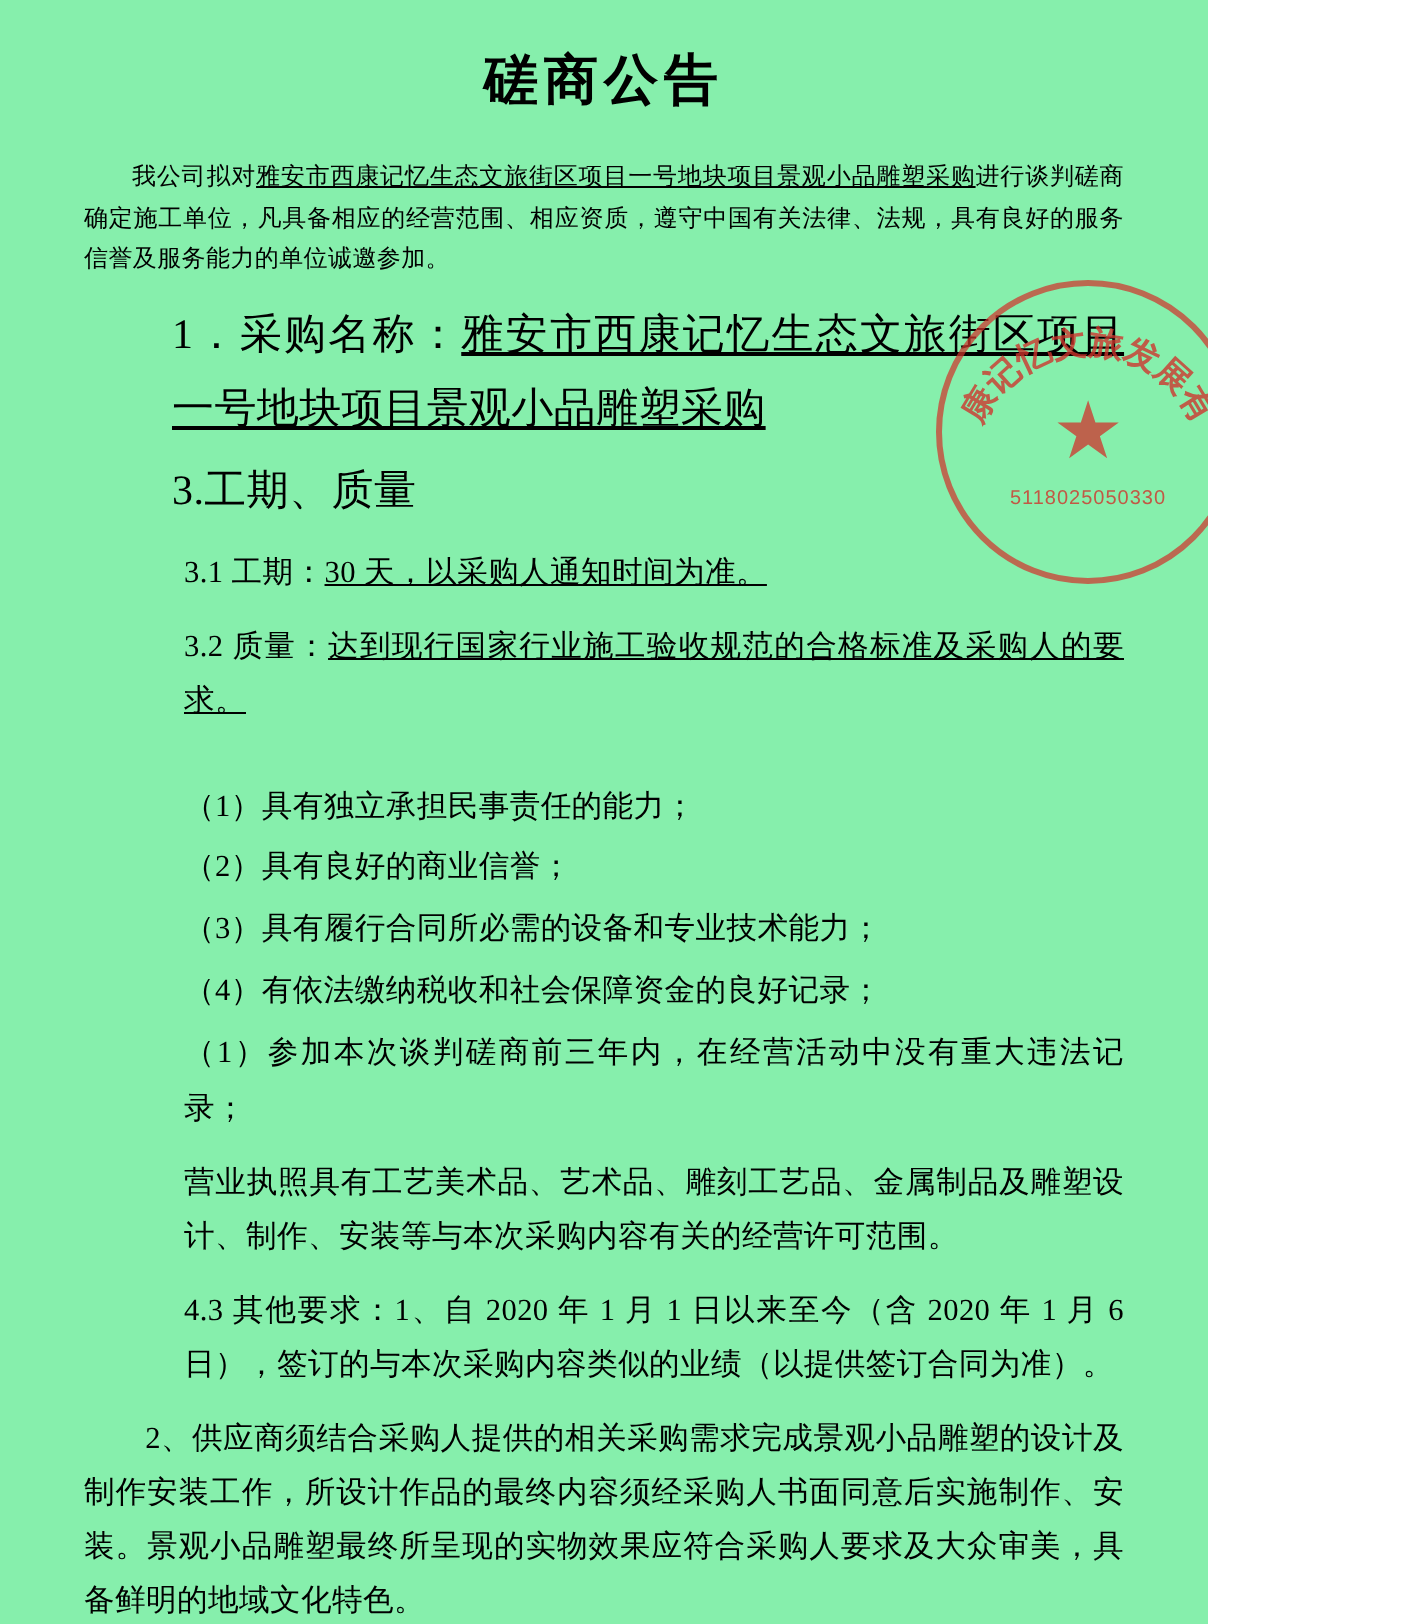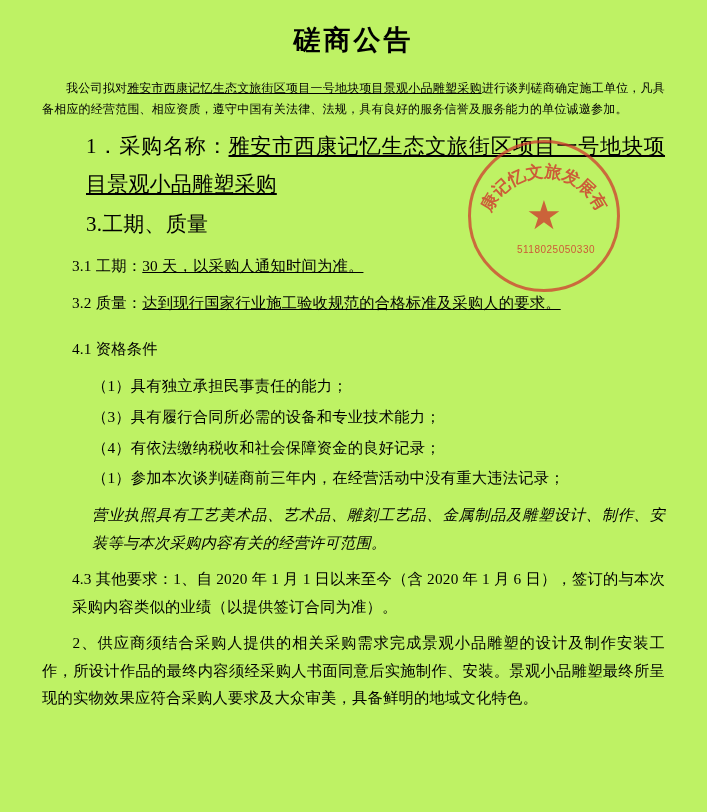--- a/index.html
+++ b/index.html
@@ -6,24 +6,24 @@
     margin: 0;
     padding: 0;
     background: #ffffff;
   }
   body {
     font-family: "Liberation Serif", "DejaVu Serif", serif;
     color: #000000;
   }
   .page {
     position: relative;
-    width: 707px;
+    width: 604px;
     height: 812px;
     overflow: hidden;
-    background: #bef264;
+    background: #86efac;
     box-sizing: border-box;
     padding: 0 42px;
   }
   .doc-title {
     text-align: center;
     font-size: 27px;
     font-weight: bold;
     letter-spacing: 3px;
     margin: 22px 0 20px 0;
     font-family: "Liberation Serif", "DejaVu Serif", serif;
@@ -36,34 +36,33 @@
     letter-spacing: 0.2px;
   }
   .indent2 { text-indent: 2em; }
   .u { text-decoration: underline; }
   .lvl1 {
     margin-left: 44px;
     font-size: 21px;
     line-height: 1.78;
   }
   .lvl2 {
-    margin-left: 30px;
+    margin-left: 50px;
     font-size: 15.3px;
     line-height: 1.8;
   }
   .lvl3 {
     margin-left: 50px;
     font-size: 15.3px;
     line-height: 1.82;
   }
   .lvl2-noindent {
     margin-left: 50px;
     font-size: 15.3px;
     line-height: 1.8;
-    font-style: italic;
   }
   .blk {
     font-size: 15.3px;
     line-height: 1.78;
   }
   .spacer-sm { height: 6px; }
   .spacer-md { height: 10px; }
   
   .seal {
     position: absolute;
@@ -89,21 +88,21 @@
     left: 50%;
     top: 50%;
     transform: translate(-50%,-50%);
     font-size: 40px;
     color: #d0342c;
     opacity: .75;
     line-height: 1;
   }
   .seal .sealcode {
     position: absolute;
-    left: 12px;
+    left: 0;
     top: 104px;
     width: 100%;
     text-align: center;
     font-size: 10px;
     color: #d0342c;
     opacity: .8;
     letter-spacing: .5px;
     font-family: "Liberation Sans", sans-serif;
   }
   .seal-char {
@@ -136,25 +135,25 @@
 
   <div class="spacer-sm"></div>
 
   <p class="lvl2"><span>3.2</span>&nbsp;<span>质量：</span><span class="u">达到现行国家行业施工验收规范的合格标准及采购人的要求。</span></p>
 
   <div class="spacer-sm"></div>
 
 
   <div class="spacer-md"></div>
 
-  <p class="lvl2">4.1 资格条件</p>
 
   <div class="spacer-sm"></div>
 
   <p class="lvl3">（1）具有独立承担民事责任的能力；</p>
+  <p class="lvl3">（2）具有良好的商业信誉；</p>
   <p class="lvl3">（3）具有履行合同所必需的设备和专业技术能力；</p>
   <p class="lvl3">（4）有依法缴纳税收和社会保障资金的良好记录；</p>
   <p class="lvl3">（1）参加本次谈判磋商前三年内，在经营活动中没有重大违法记录；</p>
 
   <div class="spacer-sm"></div>
 
   <p class="lvl2-noindent" style="margin-left:50px">营业执照具有工艺美术品、艺术品、雕刻工艺品、金属制品及雕塑设计、制作、安装等与本次采购内容有关的经营许可范围。</p>
 
   <div class="spacer-sm"></div>
 

